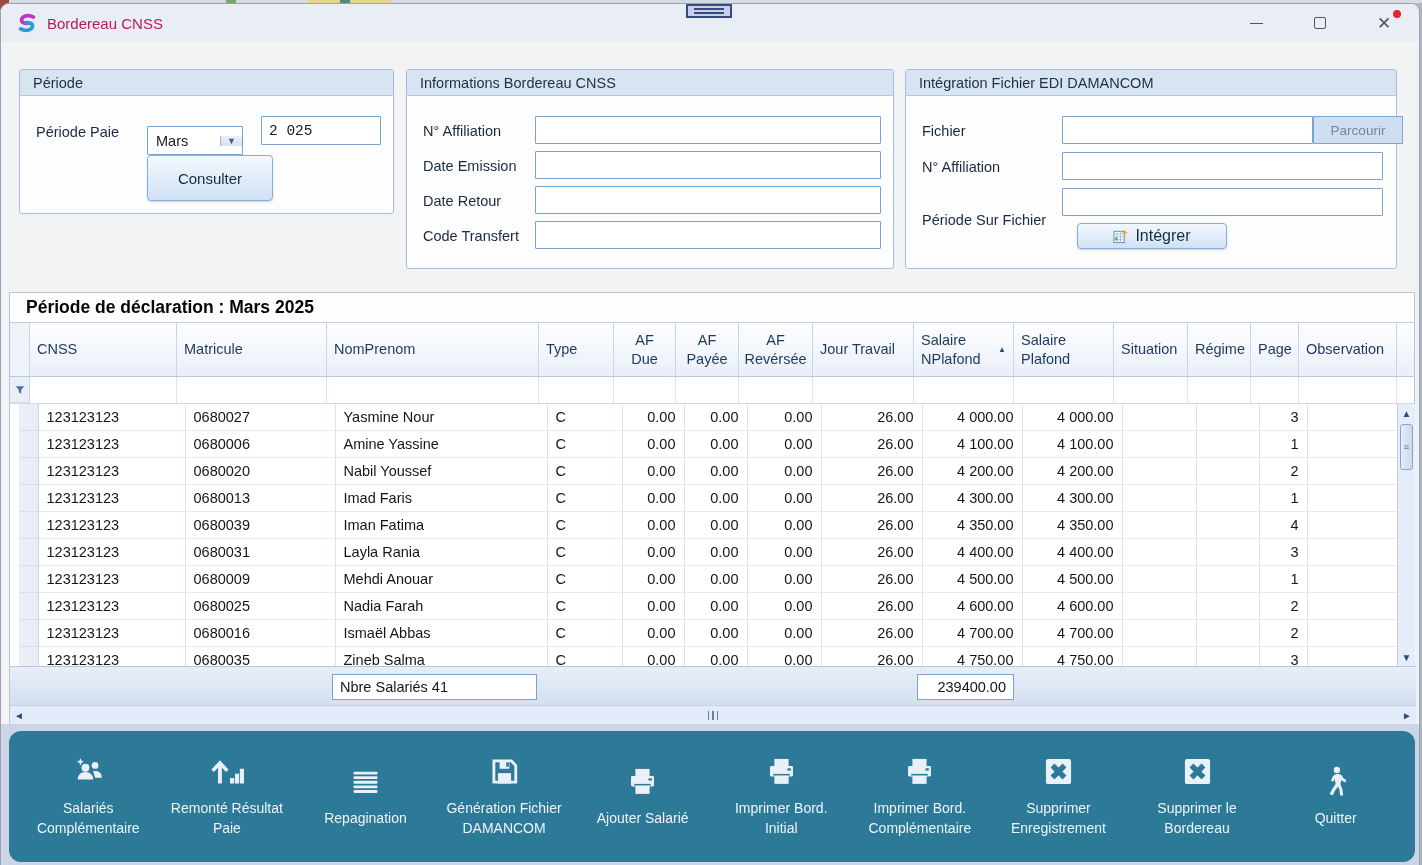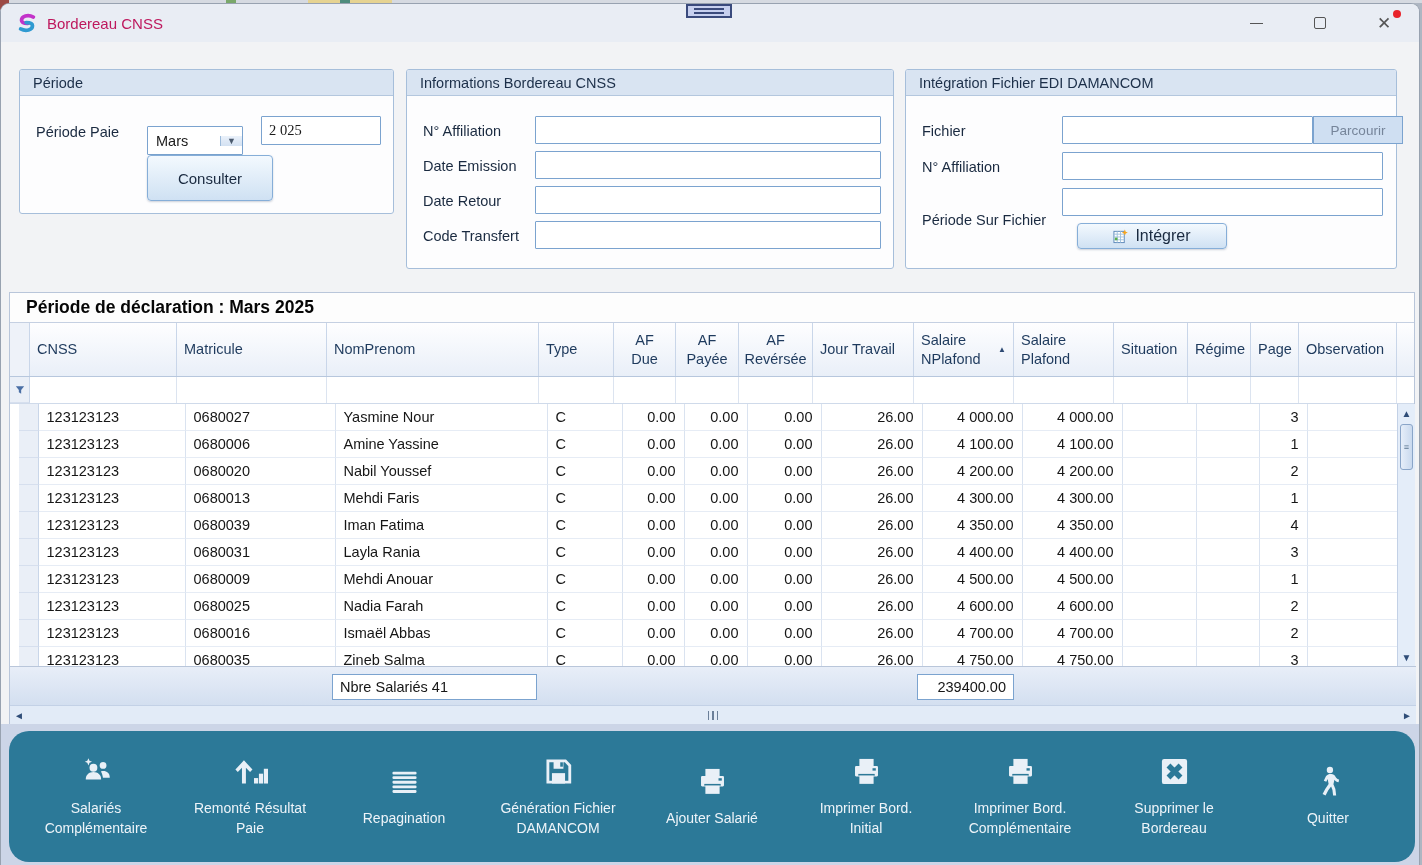--- a/index.html
+++ b/index.html
@@ -28,21 +28,21 @@
   .draghandle { position:absolute; left:685px; top:0px; width:46px; height:14px; background:#c7d0ef;
                 border:2px solid #3a4a7c; display:flex; flex-direction:column; justify-content:center; gap:2px; padding:0 6px; }
   .draghandle i { display:block; height:1.6px; background:#3a4a7c; }
 
   
   .groupbox { position:absolute; border:1px solid #a6beda; border-radius:3px; background:#fdfdfe; }
   .gb-head { height:26px; background:#d9e4f2; border-bottom:1px solid #b4c7de; display:flex; align-items:center;
              padding-left:13px; font-size:14.5px; color:#1c2f49; border-radius:2px 2px 0 0; }
   .flabel { position:absolute; font-size:14.5px; color:#1a2a40; }
   .tb-input { position:absolute; height:28px; border:1px solid #7ba3cf; background:#fff; font-size:14.5px;
-              color:#1a1a1a; padding:0 7px; font-family:Liberation Serif, serif; border-radius:1px; }
+              color:#1a1a1a; padding:0 7px; font-family:Liberation Mono, monospace; border-radius:1px; }
   .combo { position:absolute; height:29px; border:1px solid #7ba3cf; background:#fff; display:flex; border-radius:1px; }
   .combo .val { flex:1; font-size:14.5px; color:#1a1a1a; display:flex; align-items:center; padding-left:8px; }
   .combo .arrowbtn { width:22px; background:linear-gradient(#eaf1fa,#d3e1f2); border-left:1px solid #9dbbda;
                      display:flex; align-items:center; justify-content:center; font-size:9px; color:#4a5a6e; }
   .btn3d { position:absolute; background:linear-gradient(#f3f9fe,#cfe1f3); border:1px solid #86aed8; border-radius:4px;
            display:flex; align-items:center; justify-content:center; gap:7px; font-size:15px; color:#1a2a40;
            box-shadow:0 1px 2px rgba(60,80,110,.25); }
   .parcbtn { position:absolute; background:#cfdff2; border:1px solid #7ba3cf; color:#76859a; font-size:13.5px;
              display:flex; align-items:center; justify-content:center; }
 
@@ -83,21 +83,21 @@
 
   
   .fband { position:absolute; left:0; top:373px; width:1406px; height:39px;
            background:linear-gradient(#e8eef8,#d3dff0); border-top:1px solid #b9c6da; }
   .sumbox { position:absolute; top:7px; height:26px; background:#fff; border:1px solid #7ba3cf; font-size:14.5px;
             color:#161616; padding:0 7px; font-family:"Liberation Sans",sans-serif; }
 
   
   .bottomarea { position:absolute; left:0; top:720px; width:1422px; height:145px; background:#ccd5e7; }
   .toolbar { position:absolute; left:8px; top:7px; width:1406px; height:131px; background:#2c7998;
-             border-radius:20px; display:flex; align-items:center; justify-content:space-around; padding:0 10px; }
+             border-radius:12px; display:flex; align-items:center; justify-content:space-around; padding:0 10px; }
   .tbtn { width:128px; display:flex; flex-direction:column; align-items:center; cursor:pointer; }
   .ticon { width:35px; height:35px; margin-bottom:10px; }
   .ticon svg { width:100%; height:100%; fill:#e9f0f7; }
   .tlabel { font-size:14px; color:#eef4f9; text-align:center; white-space:pre-line; line-height:1.42; }
 </style>
 </head>
 <body>
 
 <div class="frag" style="left:0;top:0;width:9px;height:40px;background:#c3c8d1;"></div>
 <div class="frag" style="left:0;top:0;width:9px;height:10px;background:#9c4a45;"></div>
@@ -289,21 +289,21 @@
           <div class="tcell right" style="width: 100px;">4 200.00</div>
           <div class="tcell left" style="width: 74px;"></div>
           <div class="tcell left" style="width: 63px;"></div>
           <div class="tcell right" style="width: 48px;">2</div>
           <div class="tcell left" style="width: 98px;"></div>
         </div>
         <div class="trow">
           <div class="icell"></div>
           <div class="tcell left" style="width: 147px;">123123123</div>
           <div class="tcell left" style="width: 150px;">0680013</div>
-          <div class="tcell left" style="width: 212px;">Mehdi Faris</div>
+          <div class="tcell left" style="width: 212px;">Imad Faris</div>
           <div class="tcell left" style="width: 75px;">C</div>
           <div class="tcell right" style="width: 62px;">0.00</div>
           <div class="tcell right" style="width: 63px;">0.00</div>
           <div class="tcell right" style="width: 74px;">0.00</div>
           <div class="tcell right" style="width: 101px;">26.00</div>
           <div class="tcell right" style="width: 100px;">4 300.00</div>
           <div class="tcell right" style="width: 100px;">4 300.00</div>
           <div class="tcell left" style="width: 74px;"></div>
           <div class="tcell left" style="width: 63px;"></div>
           <div class="tcell right" style="width: 48px;">1</div>
@@ -511,20 +511,28 @@
               <rect x="9.5" y="19.8" width="13" height="7.5"></rect>
             </svg></div>
           <div class="tlabel">Imprimer Bord.
 Complémentaire</div>
         </div>
         <div class="tbtn">
           <div class="ticon"><svg viewBox="0 0 32 32">
               <rect x="4.5" y="4.5" width="23" height="23" rx="2" fill="#e9f0f7"></rect>
               <path d="M10.5 10.5L21.5 21.5M21.5 10.5L10.5 21.5" stroke="#2c7998" stroke-width="5" fill="none"></path>
             </svg></div>
+          <div class="tlabel">Supprimer
+Enregistrement</div>
+        </div>
+        <div class="tbtn">
+          <div class="ticon"><svg viewBox="0 0 32 32">
+              <rect x="4.5" y="4.5" width="23" height="23" rx="2" fill="#e9f0f7"></rect>
+              <path d="M10.5 10.5L21.5 21.5M21.5 10.5L10.5 21.5" stroke="#2c7998" stroke-width="5" fill="none"></path>
+            </svg></div>
           <div class="tlabel">Supprimer le
 Bordereau</div>
         </div>
         <div class="tbtn">
           <div class="ticon"><svg viewBox="0 0 32 32">
               <circle cx="17.3" cy="5.5" r="2.9"></circle>
               <path d="M16.8 9.2c-1.6.4-2.9 1.4-3.6 2.9l-1.5 3.2 2.3 1 1.2-2.6.9 4.6-3.1 4.5-2.4 4.7 2.7 1.3 2.5-4.8 2.6-3.4 1.2 3.2.6 5h2.8l-.7-6-1.8-4.2.9-4.3c.9 1.2 2.2 2 3.8 2.3l.5-2.4c-1.5-.4-2.6-1.2-3.3-2.6-.9-1.7-2.6-2.8-4.6-2.4z"></path>
             </svg></div>
           <div class="tlabel">Quitter</div>
         </div>

